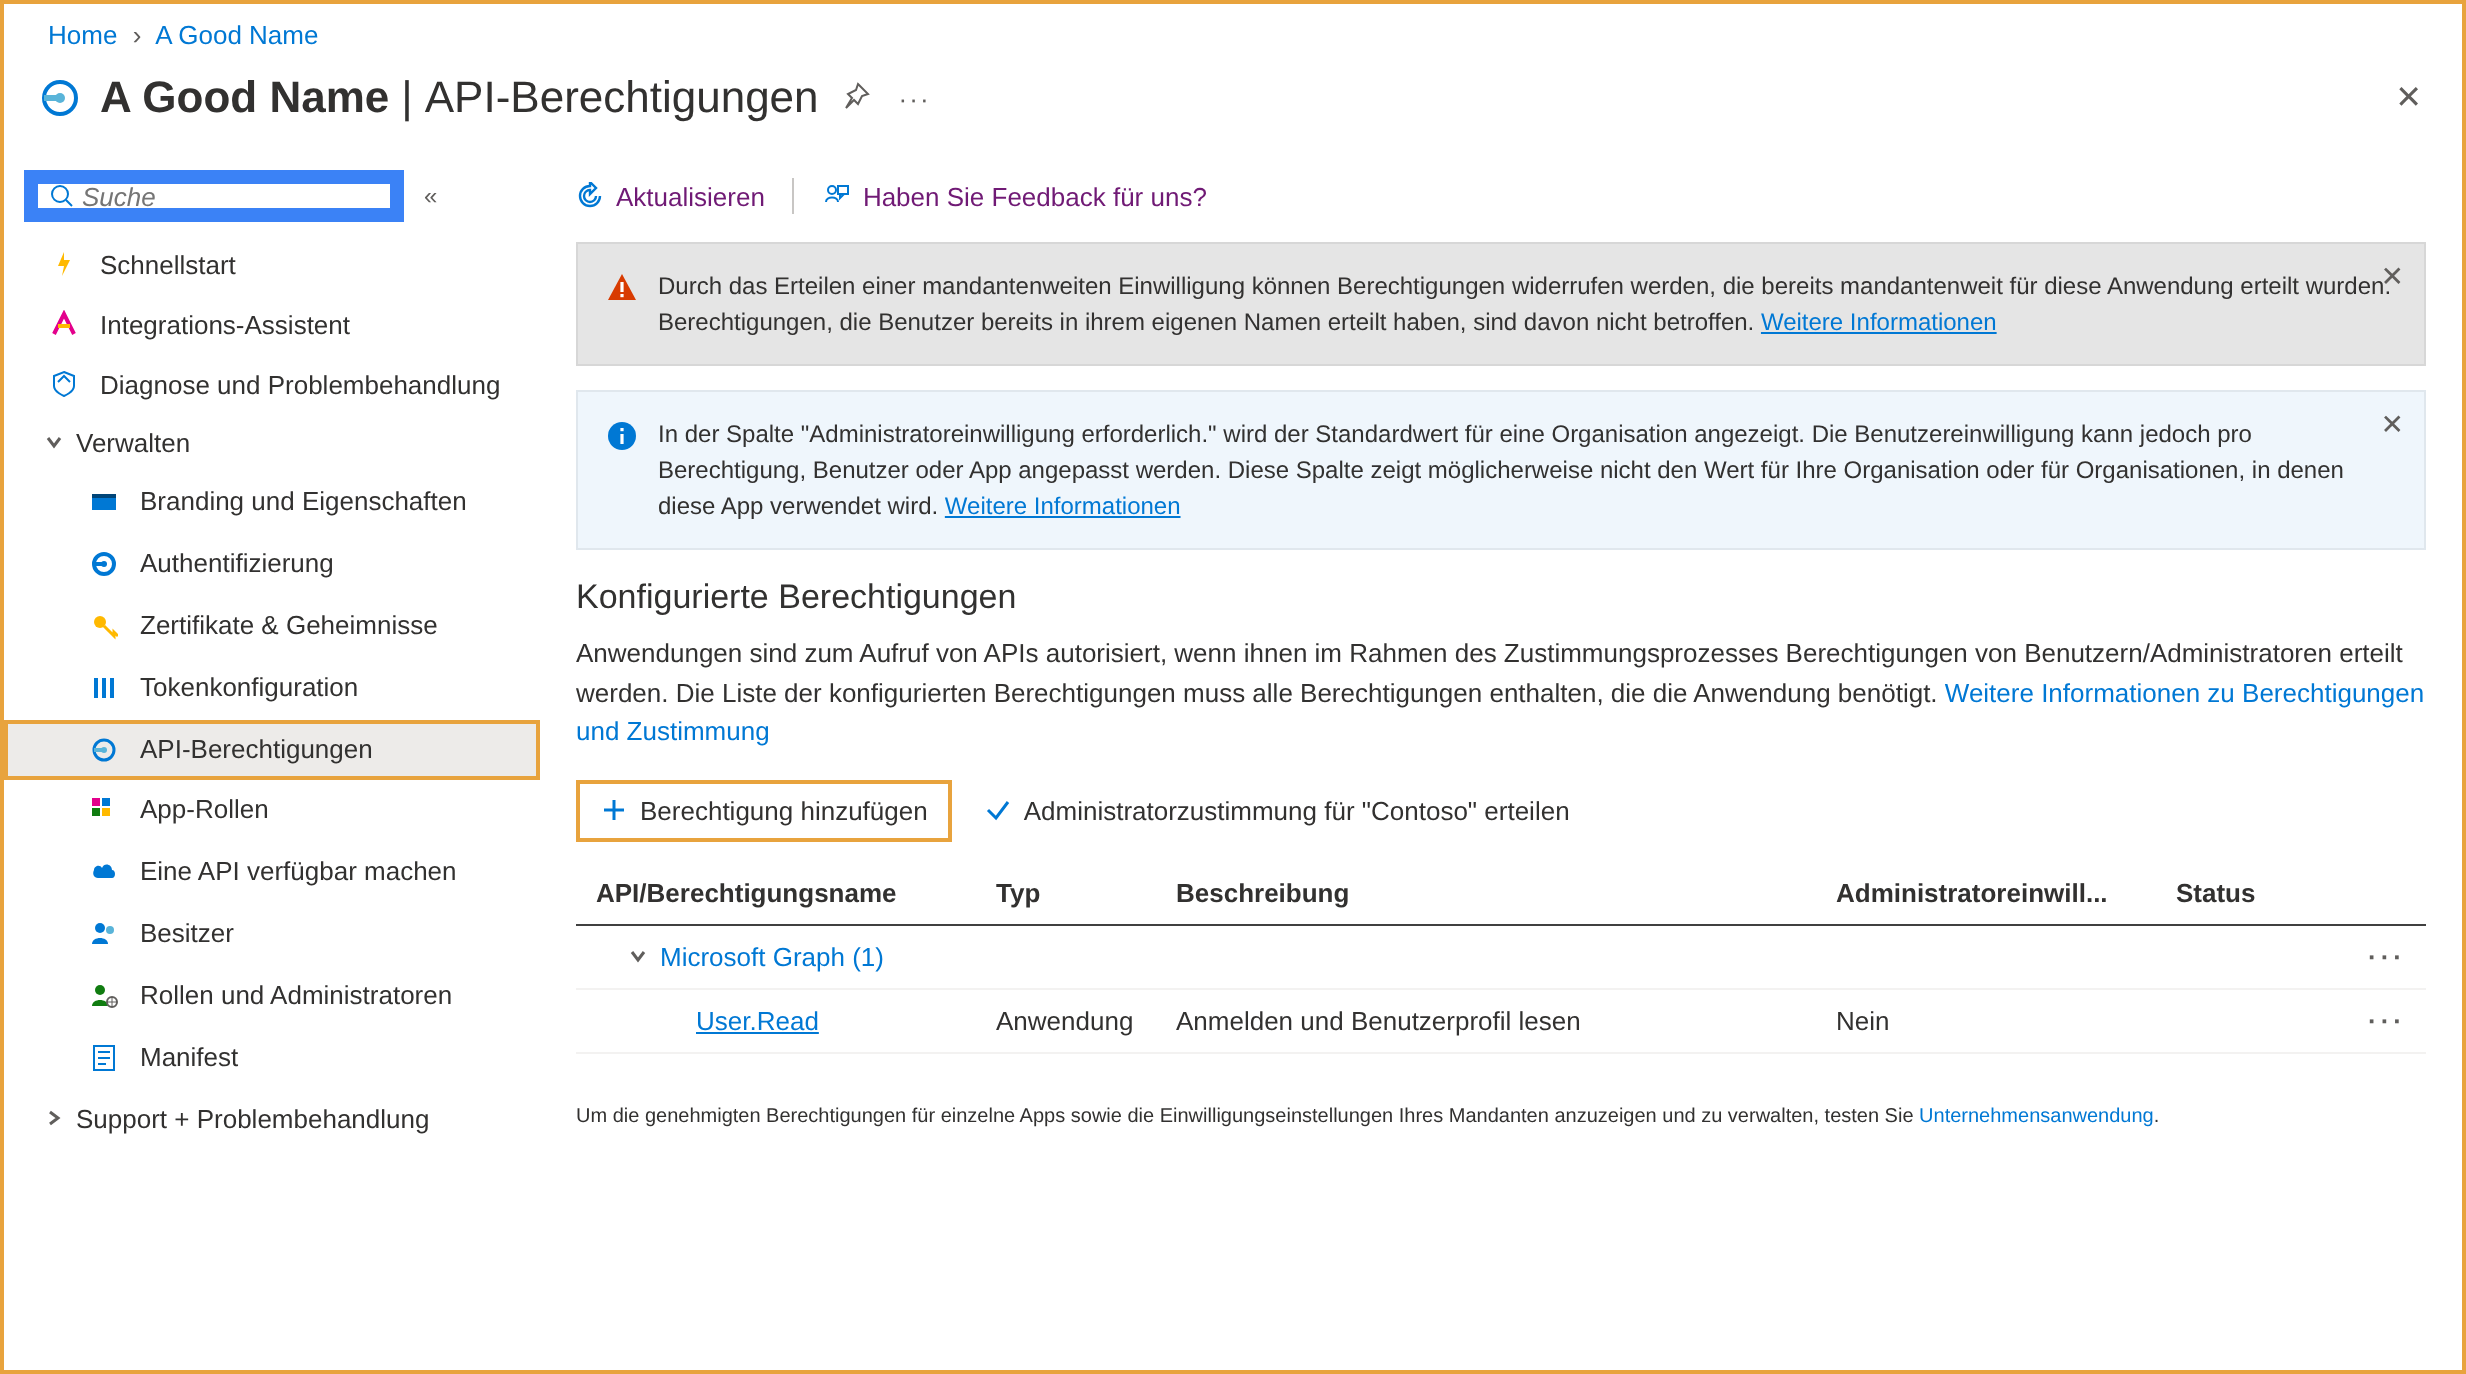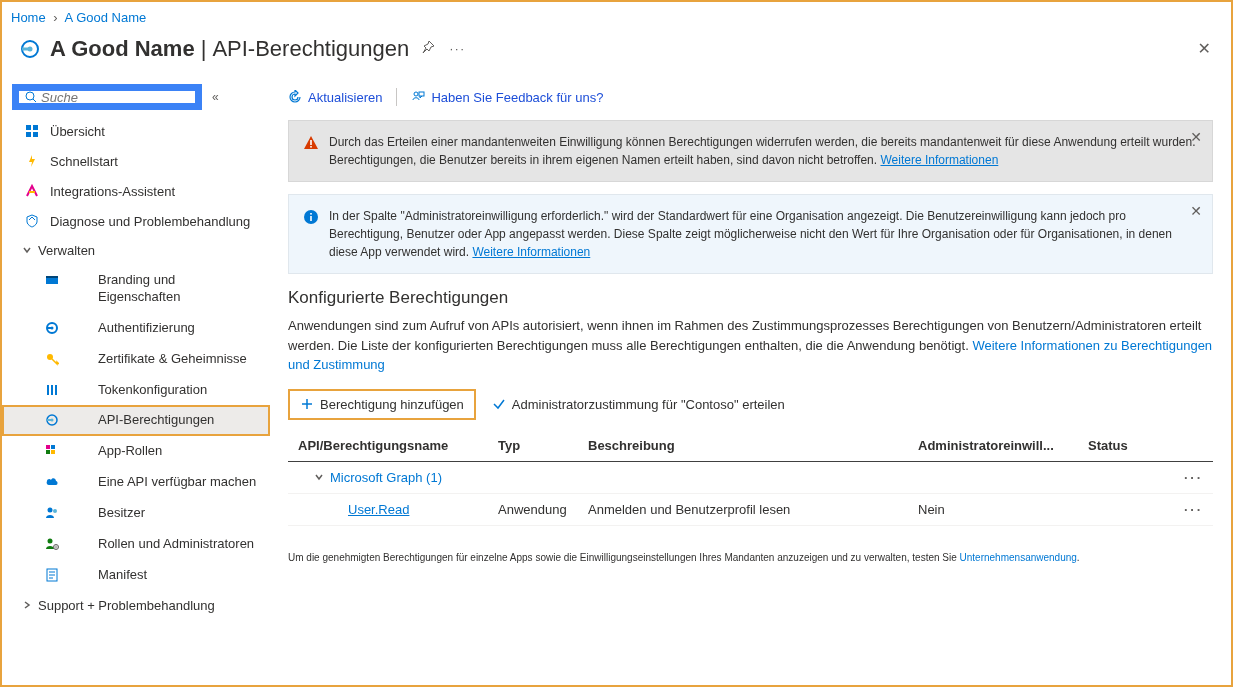--- a/index.html
+++ b/index.html
@@ -1,17 +1,17 @@
 <!DOCTYPE html>
 <html><head>
 <meta charset="utf-8">
 <style>
 * { box-sizing: border-box; margin: 0; padding: 0; }
 body { font-family: "Segoe UI", Tahoma, sans-serif; font-size: 13px; color: #323130; background: #fff; border: 2px solid #e8a33d; width: 1233px; height: 687px; overflow: hidden; }
-.breadcrumb { padding: 8px 9px 4px; font-size: 13px; }
+.breadcrumb { padding: 8px 22px 4px; font-size: 13px; }
 .breadcrumb a { color: #0078d4; text-decoration: none; }
 .breadcrumb .sep { color: #605e5c; margin: 0 4px; }
 .header { display: flex; align-items: center; padding: 6px 16px 16px; }
 .header-icon { width: 24px; height: 24px; margin-right: 8px; display: flex; align-items: center; justify-content: center; }
 .header-title { font-size: 22px; font-weight: 600; }
 .header-sub { font-size: 22px; font-weight: 400; color: #323130; }
 .header-pipe { font-size: 22px; color: #323130; margin: 0 6px; font-weight: 300; }
 .header-actions { margin-left: 12px; display: flex; align-items: center; gap: 14px; color: #605e5c; }
 .header-close { margin-left: auto; font-size: 16px; color: #605e5c; cursor: pointer; padding: 4px; }
 .layout { display: flex; height: calc(100% - 78px); }
@@ -20,24 +20,24 @@
 .search-box { flex: 0 0 190px; display: flex; align-items: center; border: 7px solid #3b82f6; height: 26px; padding: 0 6px; }
 .search-box svg { flex: none; }
 .search-box input { border: none; outline: none; font-size: 13px; font-style: italic; color: #605e5c; width: 100%; padding-left: 4px; background: transparent; }
 .collapse-chevrons { color: #605e5c; cursor: pointer; font-size: 12px; letter-spacing: -2px; }
 .nav-item { display: flex; align-items: center; padding: 7px 10px 7px 22px; cursor: pointer; gap: 10px; }
 .nav-item .icon { width: 16px; height: 16px; display: flex; align-items: center; justify-content: center; flex: none; }
 .nav-section { display: flex; align-items: center; padding: 7px 10px 7px 10px; cursor: pointer; gap: 6px; margin-left: 10px; }
 .nav-sub-item { display: flex; align-items: flex-start; padding: 7px 10px 7px 42px; cursor: pointer; gap: 10px; }
 .nav-sub-item.selected { background: #edebe9; border: 2px solid #e8a33d; padding: 5px 8px 5px 40px; }
 .nav-sub-item .icon { width: 16px; height: 16px; flex: none; display: flex; align-items: center; justify-content: center; }
-.nav-sub-item .label { line-height: 1.3; margin-left: 28px; }
+.nav-sub-item .label { line-height: 1.3; }
 .main { flex: 1; padding: 0 18px 10px 18px; overflow-y: auto; }
 .toolbar { display: flex; align-items: center; padding: 10px 0 14px; gap: 14px; }
-.toolbar-btn { display: flex; align-items: center; gap: 6px; cursor: pointer; color: #1d4ed8; }
+.toolbar-btn { display: flex; align-items: center; gap: 6px; cursor: pointer; color: #701a75; }
 .toolbar-sep { width: 1px; height: 18px; background: #c8c6c4; }
 .alert { display: flex; align-items: flex-start; padding: 12px 14px; margin-bottom: 12px; gap: 10px; position: relative; border: 1px solid rgba(0,0,0,0.06); }
 .alert.warn { background: #e5e5e5; }
 .alert.info { background: #eff6fc; }
 .alert .alert-icon { flex: none; width: 16px; height: 16px; margin-top: 2px; }
 .alert .alert-text { font-size: 12px; line-height: 1.5; color: #323130; }
 .alert .alert-close { position: absolute; top: 8px; right: 10px; cursor: pointer; color: #605e5c; font-size: 14px; }
 .alert a { color: #0078d4; text-decoration: underline; }
 .section-title { font-size: 17px; font-weight: 400; margin: 14px 0 8px; }
 .desc { font-size: 13px; line-height: 1.5; margin-bottom: 14px; }
@@ -93,31 +93,20 @@
       <div class="search-box">
         <svg width="12" height="12" viewBox="0 0 12 12">
             <circle cx="5" cy="5" r="4" fill="none" stroke="#0078d4" stroke-width="1"></circle>
             <line x1="8" y1="8" x2="11" y2="11" stroke="#0078d4" stroke-width="1"></line>
           </svg>
         <input type="text" placeholder="Suche" style="">
       </div>
       <span class="collapse-chevrons">«</span>
     </div>
 
-    <div class="nav-item">
-      <span class="icon">
-          <svg width="14" height="14" viewBox="0 0 14 14">
-            <rect x="1" y="1" width="5" height="5" fill="#0078d4"></rect>
-            <rect x="8" y="1" width="5" height="5" fill="#0078d4"></rect>
-            <rect x="1" y="8" width="5" height="5" fill="#0078d4"></rect>
-            <rect x="8" y="8" width="5" height="5" fill="#0078d4"></rect>
-          </svg>
-        </span>
-      <span>Übersicht</span>
-    </div>
     <div class="nav-item">
       <span class="icon">
           <svg width="14" height="14" viewBox="0 0 14 14">
             <path d="M7 1 L4 8 L7 8 L6 13 L10 5 L7 5 Z" fill="#ffb900"></path>
           </svg>
         </span>
       <span>Schnellstart</span>
     </div>
     <div class="nav-item">
       <span class="icon">

